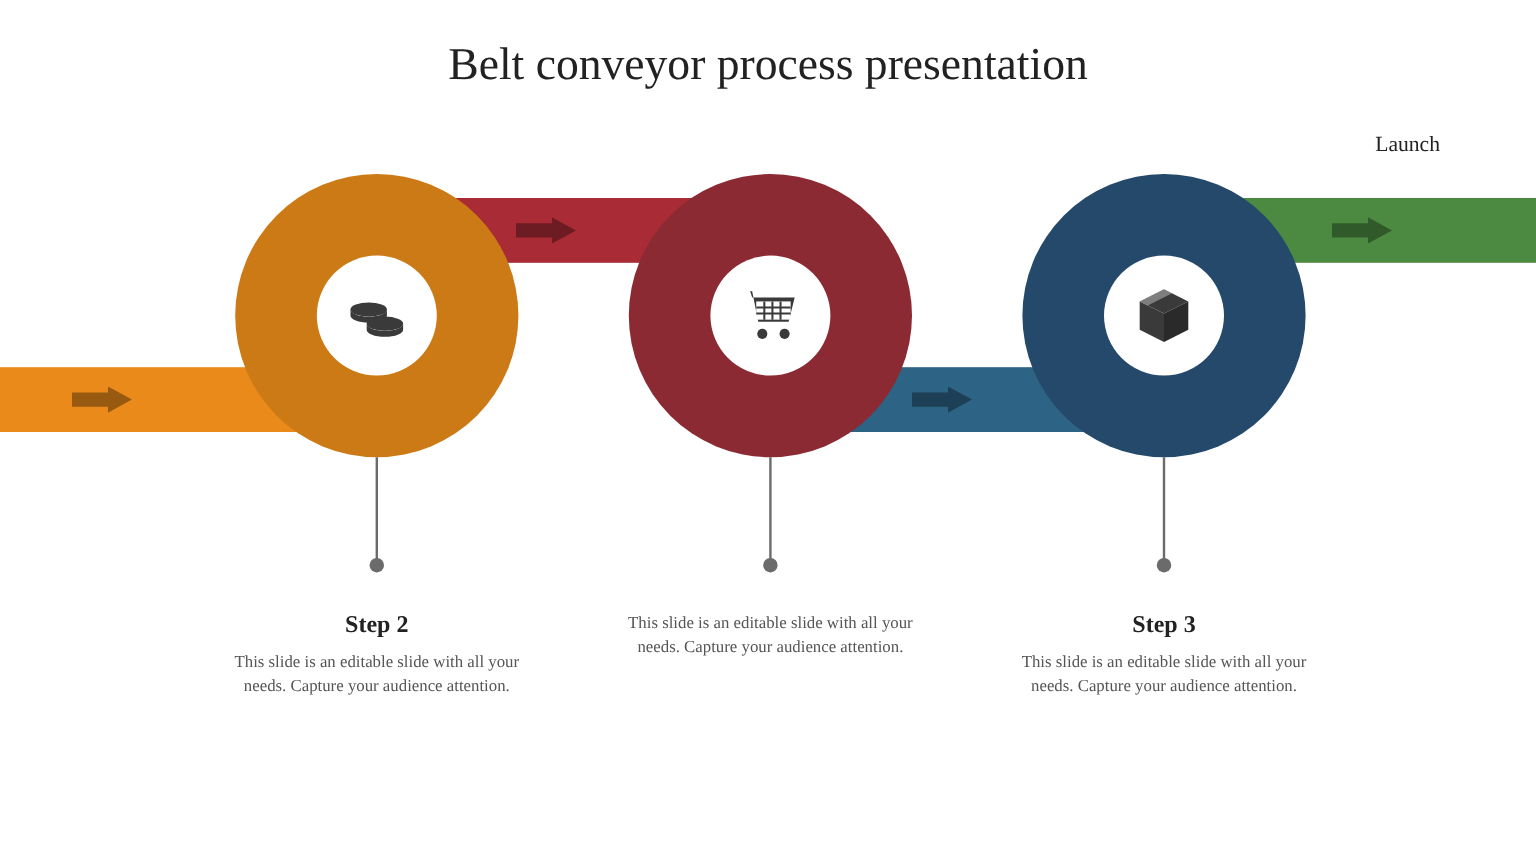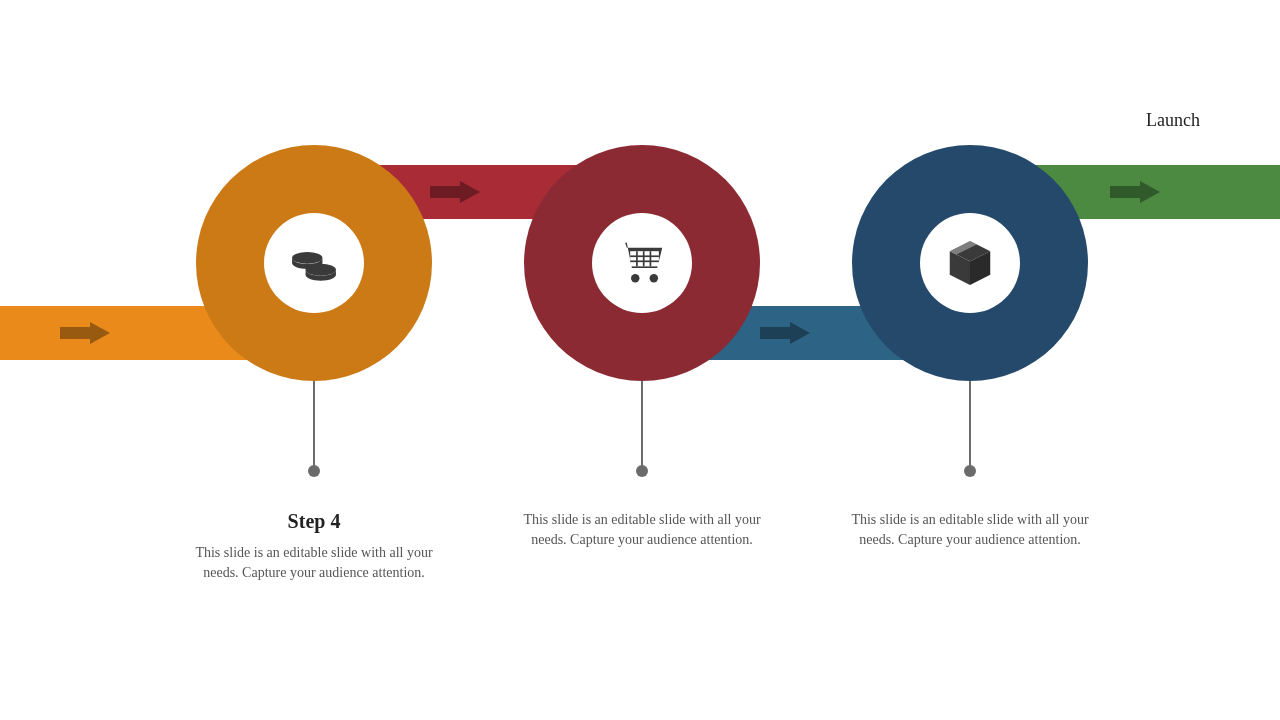--- a/index.html
+++ b/index.html
@@ -100,20 +100,21 @@
   .c-blue       { background: #24496a; }
   .c-green-bar  { background: #4c8a42; }
 
   .arrow-dark   { fill: rgba(0,0,0,0.35); }
 </style>
 </head>
 <body>
 
 <div class="slide">
 
+  <h1 class="title">Belt conveyor process presentation</h1>
 
   <div class="launch-label">Launch</div>
 
   <div class="bar c-orange-bar" style="left:0; top:306px; width:260px;">
     <svg class="arrow" style="left:60px;" viewBox="0 0 50 22">
       <polygon class="arrow-dark" points="0,5 30,5 30,0 50,11 30,22 30,17 0,17"></polygon>
     </svg>
   </div>
 
   <div class="bar c-red-bar" style="left:370px; top:165px; width:260px;">
@@ -176,23 +177,24 @@
         </g>
       </svg>
     </div>
   </div>
 
   <div class="lead" style="left:313px; top:381px; height:90px;"></div>
   <div class="lead" style="left:641px; top:381px; height:90px;"></div>
   <div class="lead" style="left:969px; top:381px; height:90px;"></div>
 
   <div class="step-block" style="left:194px; top:510px;">
-    <div class="step-title">Step 4</div>
+    <div class="step-title">Step 2</div>
     <div class="step-desc">This slide is an editable slide with all your needs. Capture your audience attention.</div>
   </div>
   <div class="step-block" style="left:522px; top:510px;">
     <div class="step-desc">This slide is an editable slide with all your needs. Capture your audience attention.</div>
   </div>
   <div class="step-block" style="left:850px; top:510px;">
+    <div class="step-title">Step 3</div>
     <div class="step-desc">This slide is an editable slide with all your needs. Capture your audience attention.</div>
   </div>
 
 </div>
 
 </body></html>

